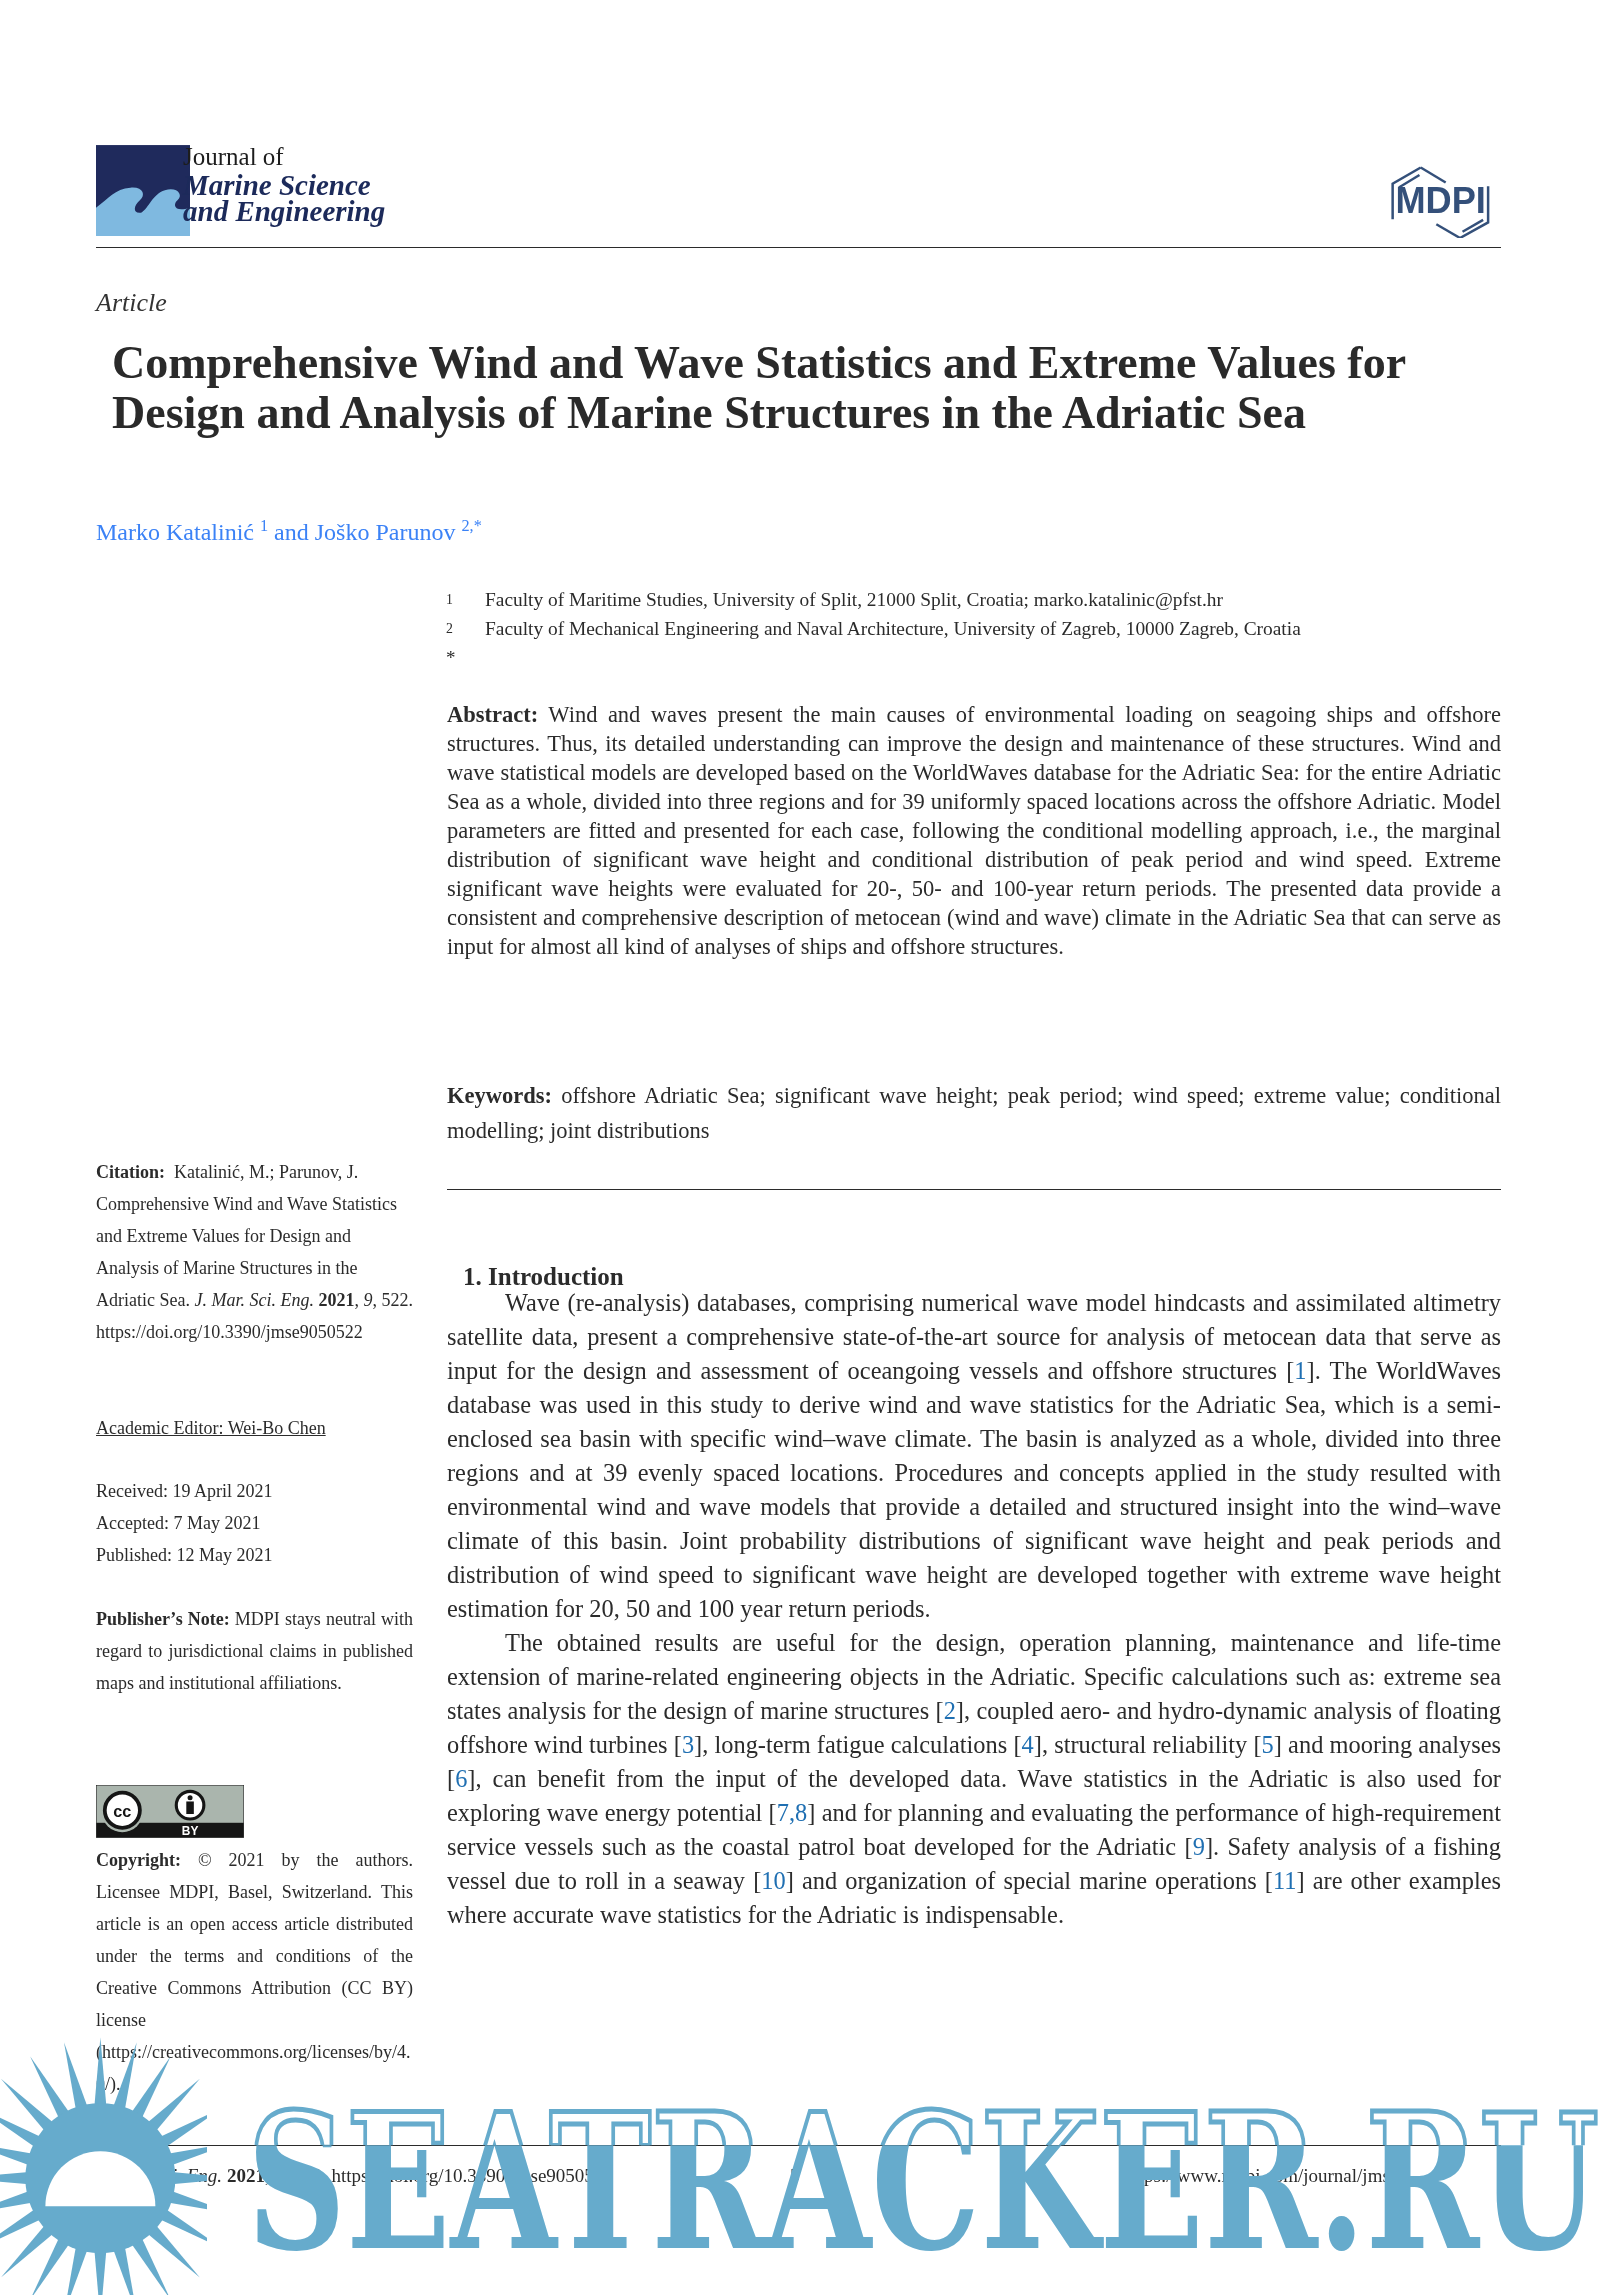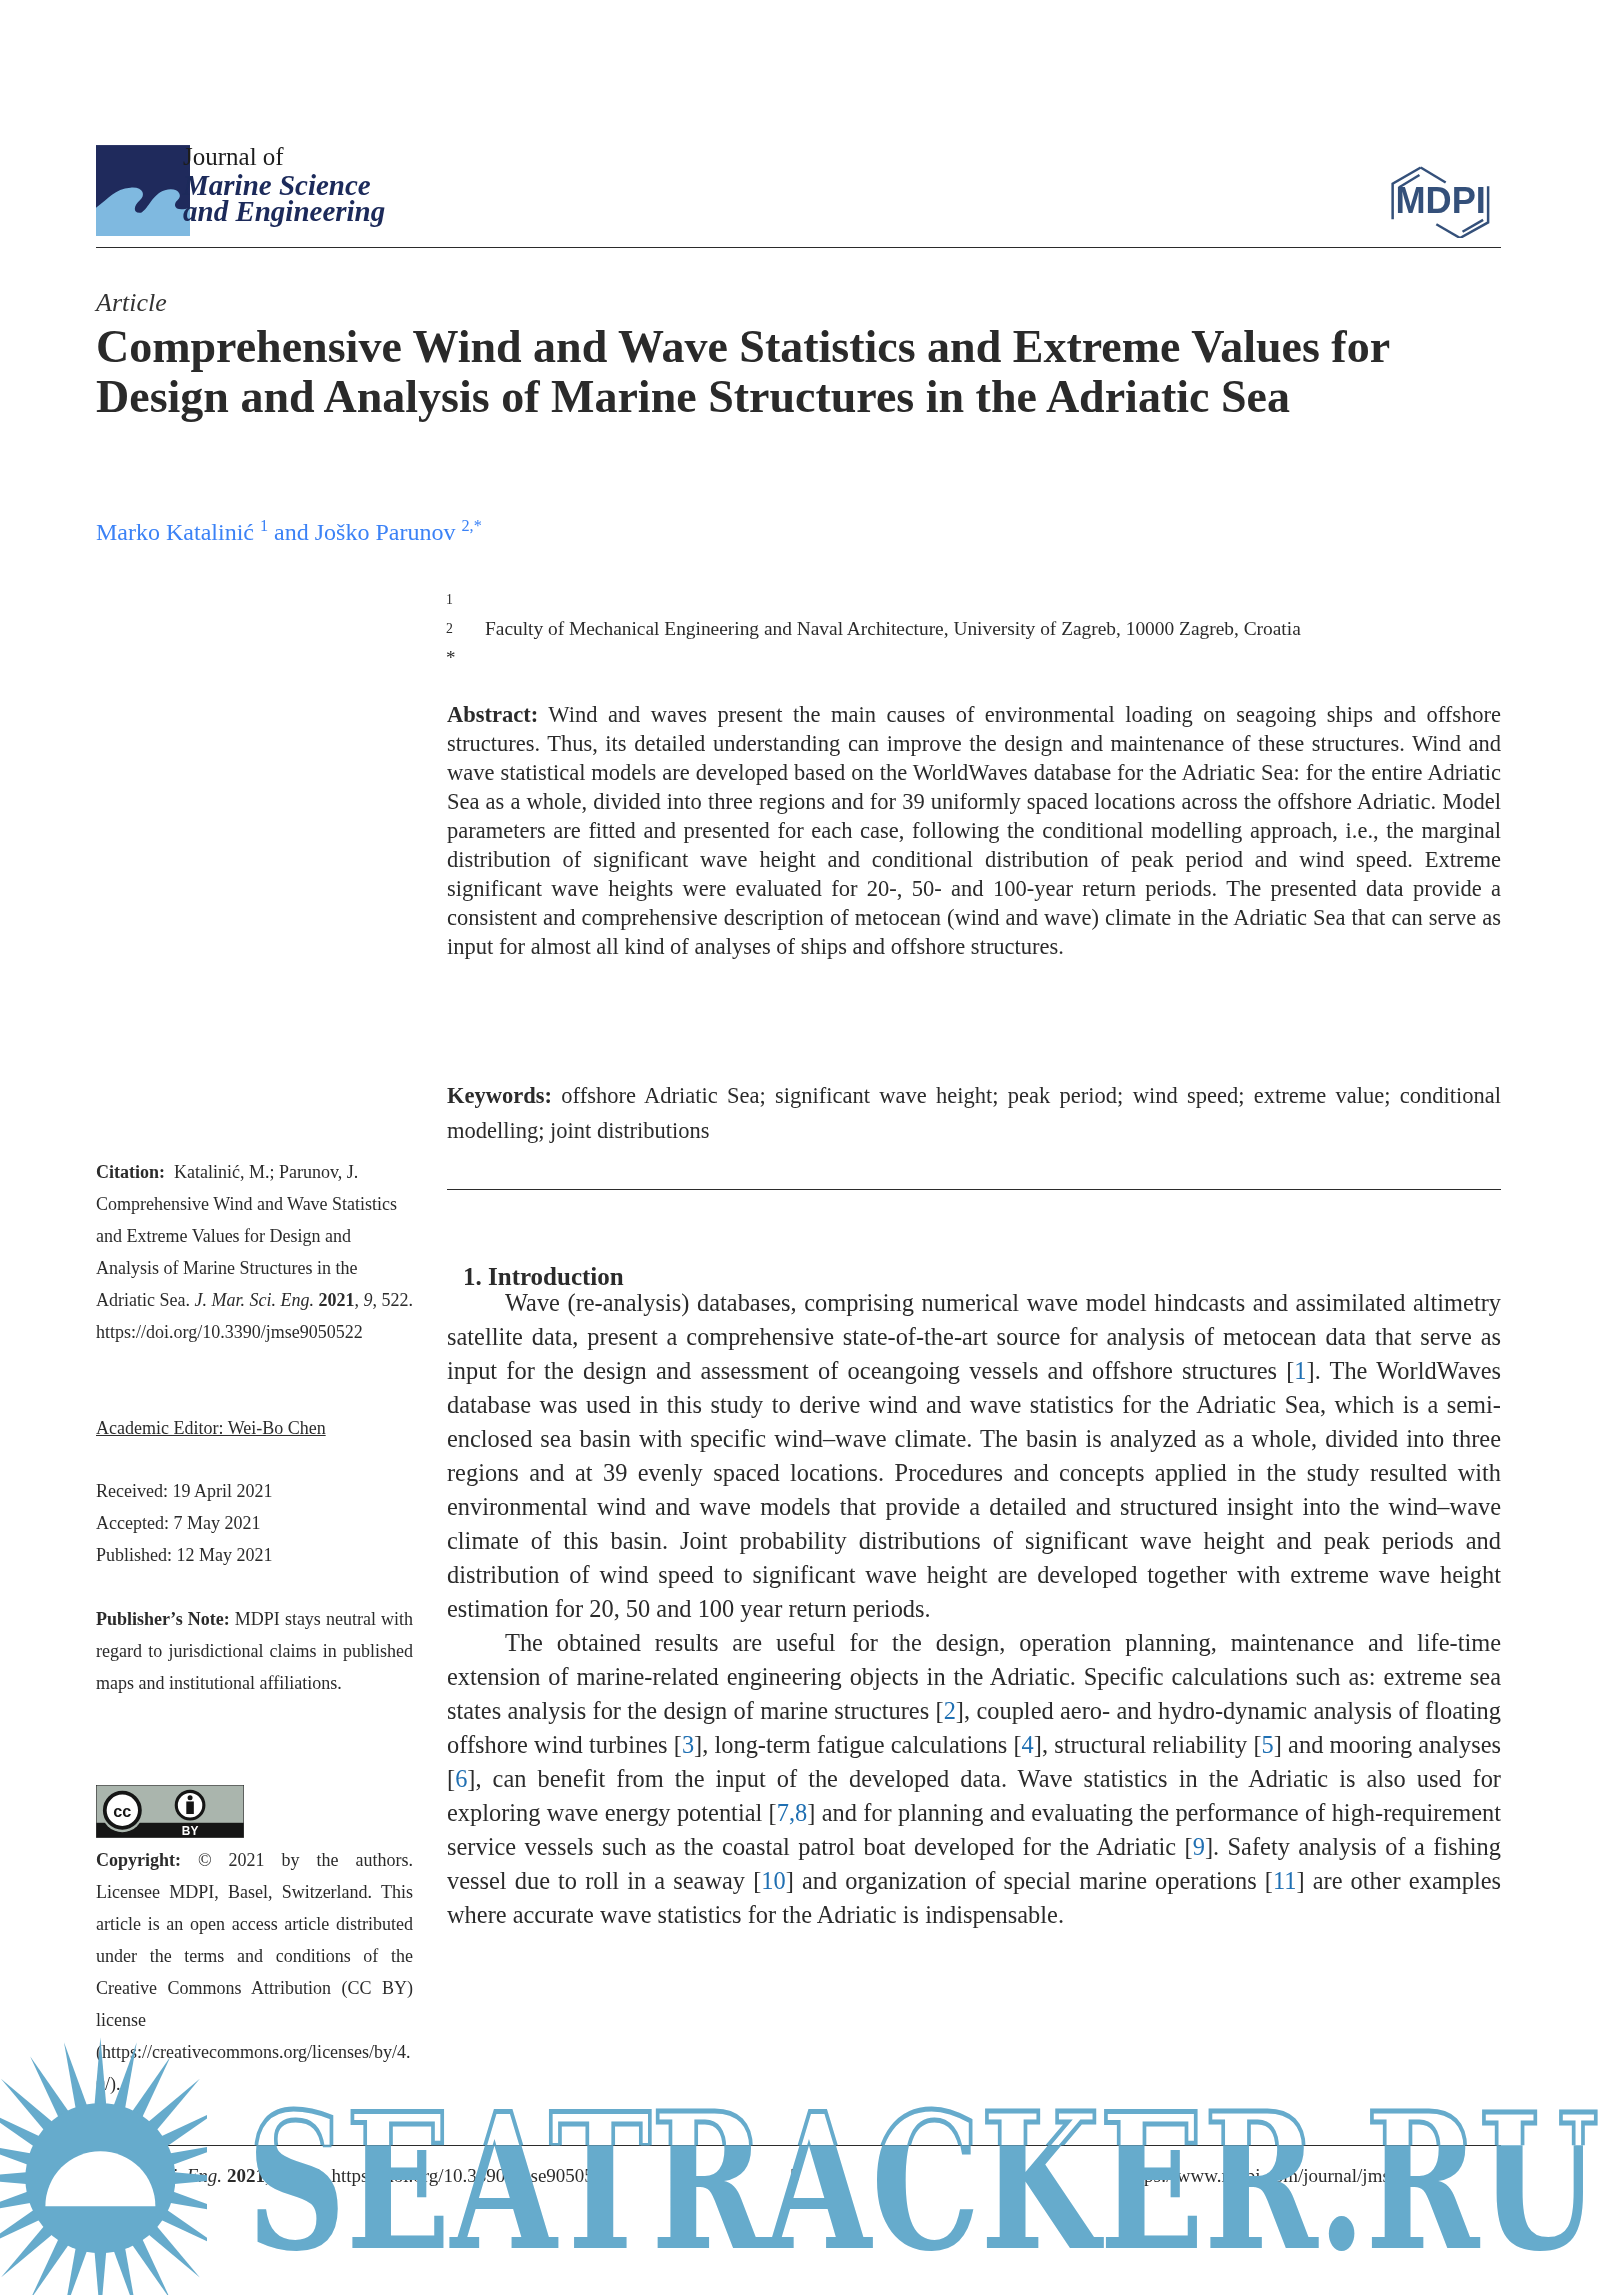--- a/index.html
+++ b/index.html
@@ -9,21 +9,21 @@
   
   .journal-logo { position: absolute; left: 96px; top: 145px; width: 94px; height: 91px; }
   .journal-name { position: absolute; left: 183px; top: 144px; line-height: 1; }
   .journal-name .jof { font-size: 25px; color: #1d1d1d; display: block; margin-bottom: 2.5px; }
   .journal-name .jtitle { font-size: 29px; font-style: italic; font-weight: bold; color: #1c2a5a; display: block; line-height: 26px; }
   .mdpi-logo { position: absolute; left: 1383px; top: 160px; width: 116px; height: 78px; }
   .header-rule { position: absolute; left: 96px; top: 247px; width: 1405px; height: 1.3px; background: #2b2b2b; }
 
   
   .article-type { position: absolute; left: 96px; top: 288px; font-size: 26px; font-style: italic; color: #333; }
-  .title { position: absolute; left: 96px; top: 322px; width: 1408px; font-size: 46px; font-weight: bold; line-height: 50px; color: #2a2a2a; margin: 0; }
+  .title { position: absolute; left: 96px; top: 322px; width: 1408px; font-size: 46px; font-weight: bold; line-height: 50px; color: #2a2a2a; margin: 16px; }
   .authors { position: absolute; left: 96px; top: 516px; font-size: 24px; font-weight: normal; color: #3b82f6; }
   .authors sup { font-size: 16.3px; }
 
   
   .affil { position: absolute; left: 446px; top: 585px; font-size: 19.4px; line-height: 29px; color: #2b2b2b; }
   .affil-row { display: flex; }
   .affil-mark { width: 39px; font-size: 13.8px; vertical-align: top; }
   .affil-mark.star { font-size: 19px; }
 
   
@@ -82,20 +82,21 @@
 
 <div class="article-type">Article</div>
 <h1 class="title">Comprehensive Wind and Wave Statistics and Extreme Values for Design and Analysis of Marine Structures in the Adriatic Sea</h1>
 <div class="authors">
   <span>Marko Katalinić</span>&nbsp;<sup>1</sup><span style="white-space:pre"> and </span><span>Joško Parunov</span>&nbsp;<sup>2,*</sup>
 </div>
 
 <div class="affil">
   <div class="affil-row">
     <span class="affil-mark">1</span>
+    <span>Faculty of Maritime Studies, University of Split, 21000 Split, Croatia; marko.katalinic@pfst.hr</span>
   </div>
   <div class="affil-row">
     <span class="affil-mark">2</span>
     <span>Faculty of Mechanical Engineering and Naval Architecture, University of Zagreb, 10000 Zagreb, Croatia</span>
   </div>
   <div class="affil-row">
     <span class="affil-mark star">*</span>
   </div>
 </div>
 

